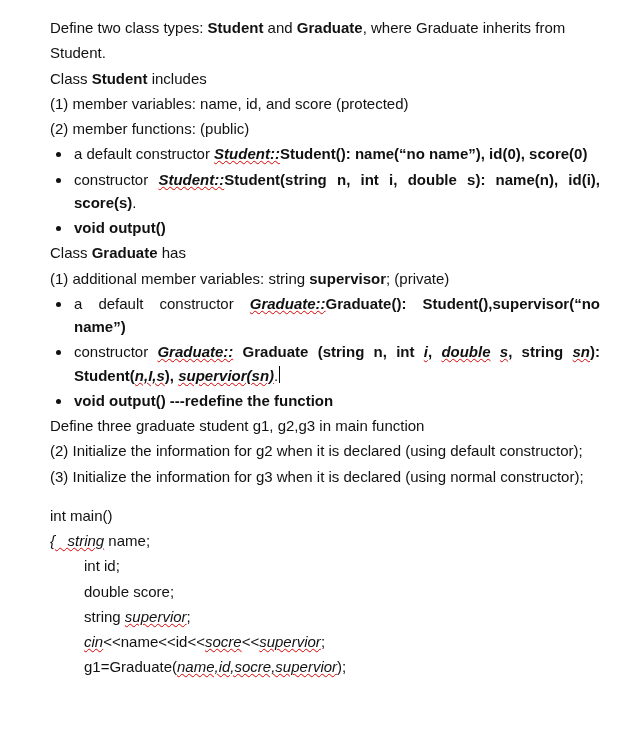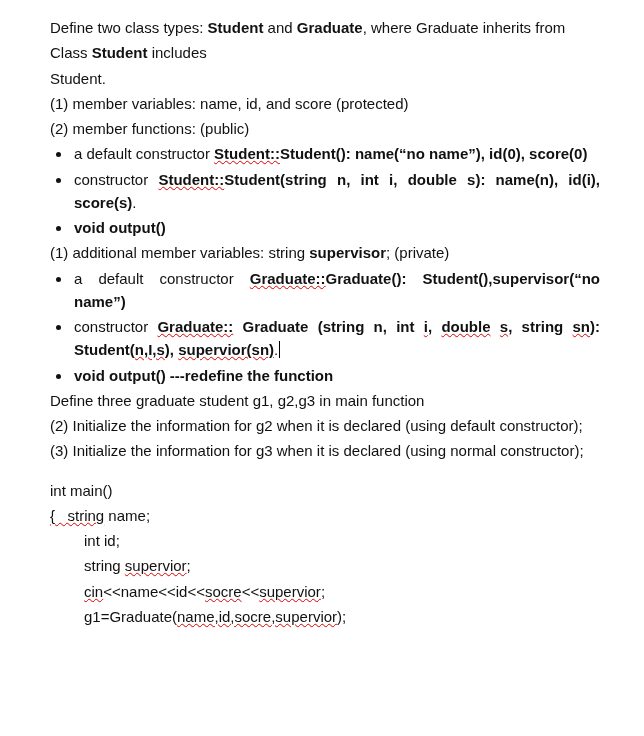--- a/index.html
+++ b/index.html
@@ -31,57 +31,61 @@
   .ind-none { padding-left: 0; margin-top: 16px; }
   .ind-code{ padding-left: 34px; }
 
   .justify { text-align: justify; }
 
   
   .sqw {
     text-decoration: underline wavy #d00;
     text-decoration-thickness: 1px;
     text-underline-offset: 1px;
+    font-style: italic;
   }
   
   .cursor {
     display: inline-block;
     width: 1px;
     height: 1.1em;
     background: #000;
     vertical-align: -0.15em;
     margin-left: 1px;
   }
 </style>
 </head>
 <body>
 
 <div class="page">
 
   <div class="line">
     <span>Define two class types: </span><b>Student</b><span> and </span><b>Graduate</b><span>, where Graduate inherits from</span>
   </div>
+  <div class="line">Student.</div>
+
   <div class="line">
     <span>Class </span><b>Student</b><span> includes</span>
   </div>
-
-  <div class="line">Student.</div>
   <div class="line">(1) member variables: name, id, and score (protected)</div>
   <div class="line">(2) member functions: (public)</div>
 
   <ul class="bul">
     <li class="justify">
       <span>a default constructor </span><b class="sqw">Student::</b><b>Student(): name(“no name”), id(0), score(0)</b>
     </li>
     <li class="justify">
       <span>constructor </span><b class="sqw">Student::</b><b>Student(string n, int i, double s): name(n), id(i), score(s)</b><span>.</span>
     </li>
     <li><b>void output()</b></li>
   </ul>
 
+  <div class="line">
+    <span>Class </span><b>Graduate</b><span> has</span>
+  </div>
   <div class="line">
     <span>(1) additional member variables: string </span><b>supervisor</b><span>; (private)</span>
   </div>
 
   <ul class="bul">
     <li class="justify">
       <span>a default constructor </span><b class="sqw">Graduate::</b><b>Graduate(): Student(),supervisor(“no name”)</b>
     </li>
     <li class="justify">
       <span>constructor </span><b class="sqw">Graduate::</b><b> </b><b>Graduate (string n, int </b><b class="sqw">i</b><b>, </b><b class="sqw">double</b><b> </b><b class="sqw">s</b><b>, string </b><b class="sqw">sn</b><b>): </b><b>Student(</b><b class="sqw">n,I,s</b><b>), </b><b class="sqw">supervior(sn)</b><span>.</span><span class="cursor"></span>
@@ -91,20 +95,21 @@
 
   <div class="line">Define three graduate student g1, g2,g3 in main function</div>
   <div class="line">(2) Initialize the information for g2 when it is declared (using default constructor);</div>
   <div class="line">(3) Initialize the information for g3 when it is declared (using normal constructor);</div>
 
   <div class="line ind-none">int main()</div>
   <div class="line">
     <span class="sqw">{</span><span style="white-space:pre" class="sqw">   string</span><span> name;</span>
   </div>
   <div class="line ind-code">int id;</div>
+  <div class="line ind-code">double score;</div>
   <div class="line ind-code">
     <span>string </span><span class="sqw">supervior</span><span>;</span>
   </div>
   <div class="line ind-code">
     <span class="sqw">cin</span><span>&lt;&lt;name&lt;&lt;id&lt;&lt;</span><span class="sqw">socre</span><span>&lt;&lt;</span><span class="sqw">supervior</span><span>;</span>
   </div>
   <div class="line ind-code">
     <span>g1=Graduate(</span><span class="sqw">name,id,socre,supervior</span><span>);</span>
   </div>
 

